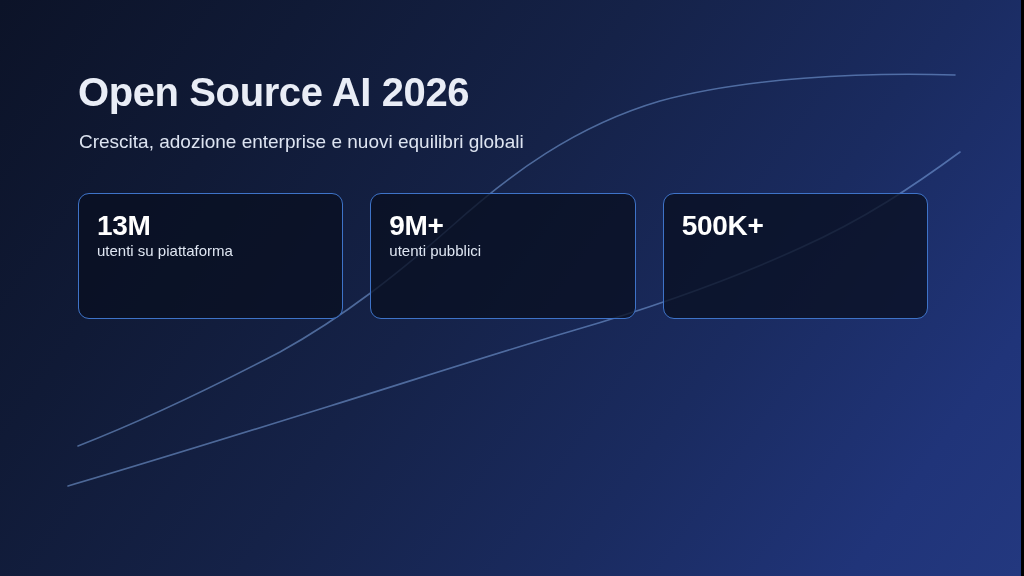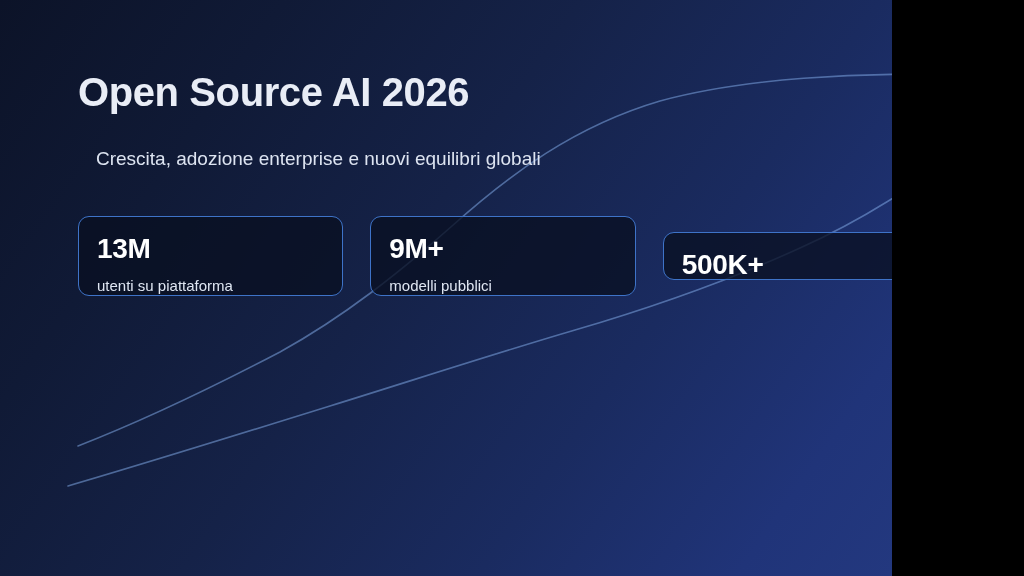--- a/index.html
+++ b/index.html
@@ -2,21 +2,21 @@
 <html><head>
 <meta charset="utf-8">
 <style>
   html, body {
     margin: 0;
     padding: 0;
     background: #000;
   }
   .slide {
     position: relative;
-    width: 892px;
+    width: 1021px;
     height: 576px;
     overflow: hidden;
     font-family: "Liberation Sans", sans-serif;
     background: linear-gradient(125deg,
         #0c1328 0%,
         #101a36 22%,
         #152248 45%,
         #1a2b60 68%,
         #203479 88%,
         #23387f 100%);
@@ -55,58 +55,57 @@
     font-size: 40px;
     font-weight: bold;
     letter-spacing: -0.4px;
     color: #e9edf6;
     white-space: nowrap;
   }
   .subtitle {
     position: absolute;
     left: 1px;
     top: 131px;
-    margin: 17px;
+    margin: 0;
     font-size: 19px;
     font-weight: normal;
     color: #dde4f1;
     white-space: nowrap;
   }
 
   
   .stats-row {
     position: absolute;
     left: 0;
     top: 193px;
     width: 850px;
     height: 126px;
     display: flex;
     gap: 27px;
-    align-items: center;
   }
   .stat-card {
     position: relative;
     flex: 1 1 0;
     border: 1.5px solid #3e73c8;
     border-radius: 11px;
     background: rgba(9, 15, 33, 0.78);
     box-sizing: border-box;
     padding: 17px 18px 0 18px;
     overflow: hidden;
   }
   .stat-value {
     margin: 0;
     font-size: 28px;
     font-weight: bold;
     line-height: 1.05;
     color: #ffffff;
     letter-spacing: -0.3px;
   }
   .stat-label {
-    margin: 14px 0 0 0;
+    margin: 2px 0 0 0;
     font-size: 15px;
     font-weight: normal;
     color: #dfe6f2;
     line-height: 1.2;
   }
 </style>
 </head>
 <body>
 
 <div class="slide">
@@ -132,21 +131,21 @@
 
     <div class="stats-row">
 
       <div class="stat-card">
         <p class="stat-value">13M</p>
         <p class="stat-label">utenti su piattaforma</p>
       </div>
 
       <div class="stat-card">
         <p class="stat-value">9M+</p>
-        <p class="stat-label">modelli pubblici</p>
+        <p class="stat-label">utenti pubblici</p>
       </div>
 
       <div class="stat-card">
         <p class="stat-value">500K+</p>
       </div>
 
     </div>
   </div>
 </div>
 

